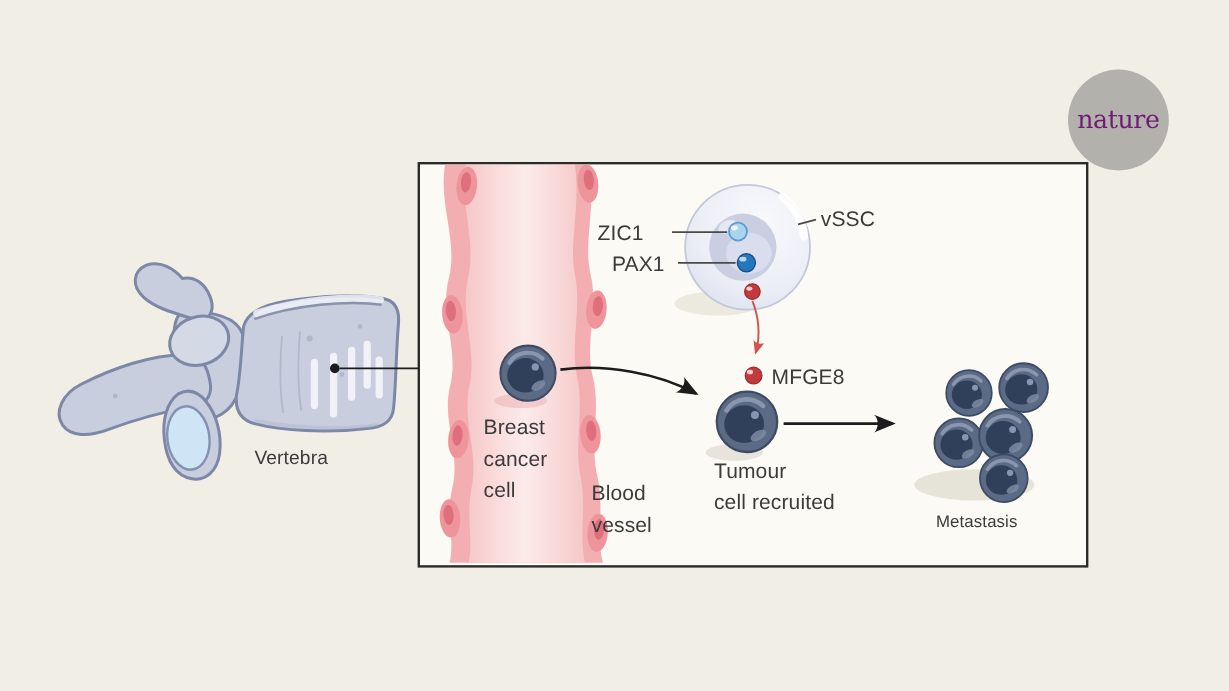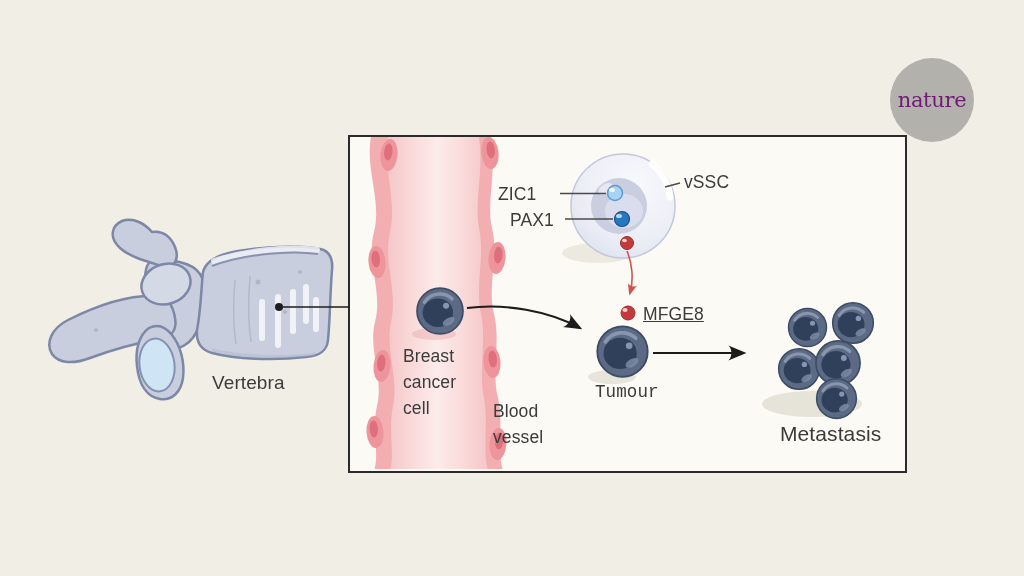--- a/index.html
+++ b/index.html
@@ -211,44 +211,45 @@
     <g>
       <ellipse cx="812" cy="404" rx="50" ry="13" fill="#dad7cb" opacity="0.65"></ellipse>
       <use href="#tcell" x="786" y="306" width="43" height="43"></use>
       <use href="#tcell" x="830" y="300" width="46" height="46"></use>
       <use href="#tcell" x="776" y="346" width="46" height="46"></use>
       <use href="#tcell" x="813" y="338" width="50" height="50"></use>
       <use href="#tcell" x="814" y="376" width="45" height="45"></use>
     </g>
   </svg>
 
-  <div class="label single" style="left:212px; top:373px; font-size:19px;">Vertebra</div>
+  <div class="label single" style="left:212px; top:373px; font-size:16px;">Vertebra</div>
 
   <div class="label" style="left:493px; top:398px;">
     <div>Blood</div>
     <div>vessel</div>
   </div>
 
   <div class="label" style="left:403px; top:343px;">
     <div>Breast</div>
     <div>cancer</div>
     <div>cell</div>
   </div>
 
   <div class="label single ra" style="left:498px; top:184px; width:60px;">ZIC1</div>
 
   <div class="label single ra" style="left:510px; top:210px; width:64px;">PAX1</div>
 
   <div class="label single" style="left:684px; top:172px;">vSSC</div>
 
-  <div class="label single" style="left:643px; top:304px;text-decoration:underline;">MFGE8</div>
-
-  <div class="label" style="left:595px; top:379px;font-family:Liberation Mono, monospace;">
+  <div class="label single" style="left:643px; top:304px;">MFGE8</div>
+
+  <div class="label" style="left:595px; top:379px;">
     <div>Tumour</div>
-  </div>
-
-  <div class="label single" style="left:780px; top:424px; font-size:21px;text-align:center;">Metastasis</div>
+    <div>cell recruited</div>
+  </div>
+
+  <div class="label single" style="left:780px; top:424px; font-size:14px;text-align:center;">Metastasis</div>
 
   <div class="logo">
     <span>nature</span>
   </div>
 
 </div>
 
 </body></html>

